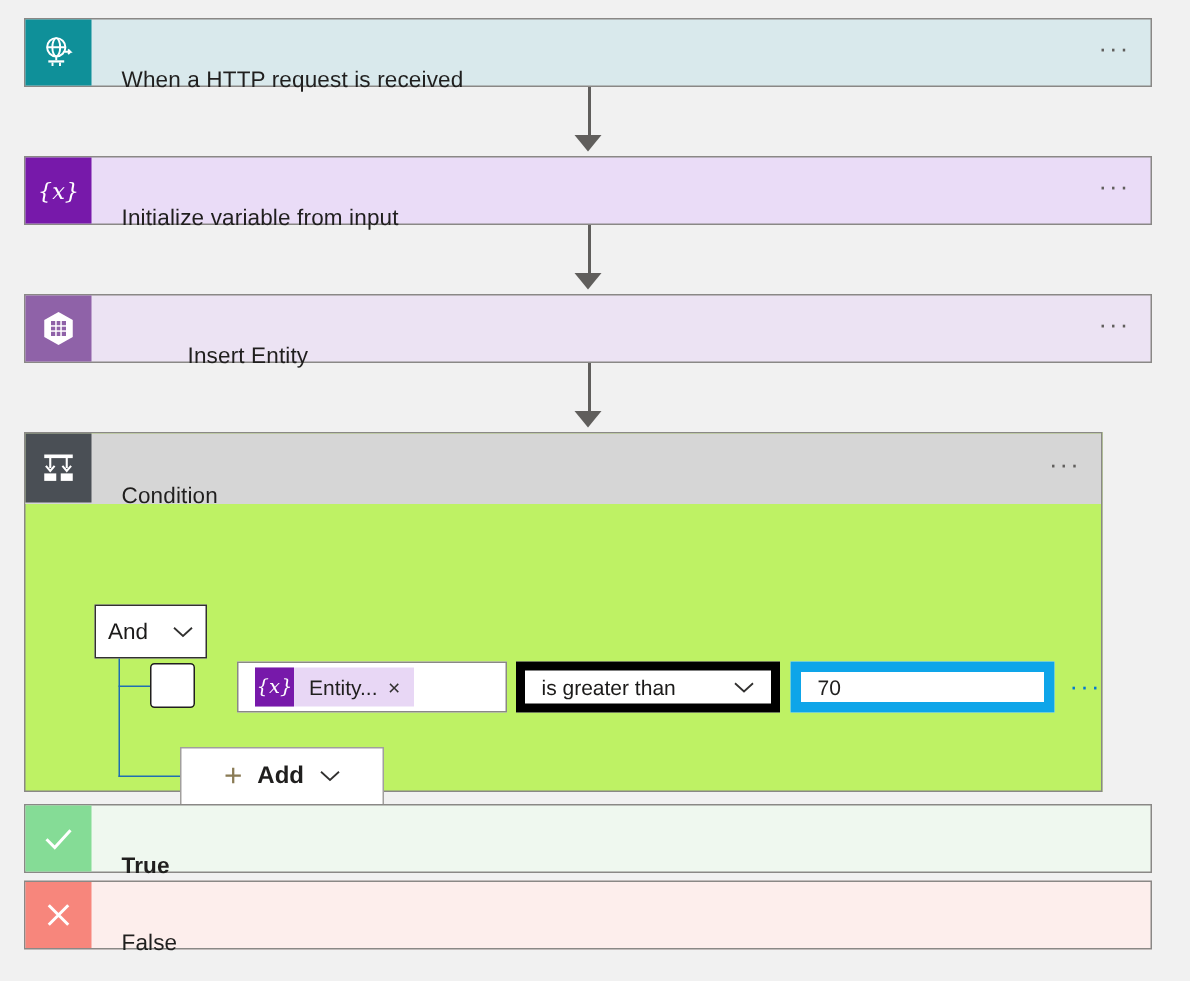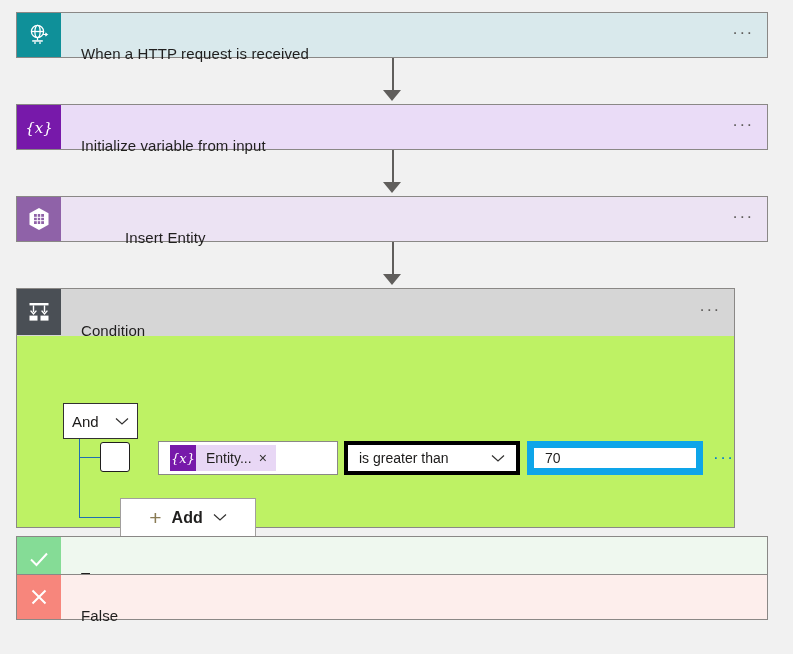--- a/index.html
+++ b/index.html
@@ -91,21 +91,21 @@
   }
   .cond-head .card-icon { background: #4a4f55; }
   .cond-body {
     position: relative;
     height: 193px;
   }
 
   
   .card.truerow  { top: 536px; background: #eff8ef; font-weight: bold; }
   .card.truerow .card-icon   { background: #85dc96; }
-  .card.falserow { top: 574px; background: #fdeeec; }
+  .card.falserow { top: 587px; background: #fdeeec; }
   .card.falserow .card-icon  { background: #f7867c; }
 
   
   .conn {
     position: absolute;
     left: 392px;
     width: 2px;
     background: #605e5c;
   }
   .conn.c1 { top: 58px;  height: 36px; }
@@ -226,21 +226,21 @@
     line-height: 1;
   }
 
   .op-select {
     position: absolute;
     left: 327px;
     top: 105px;
     width: 176px;
     height: 34px;
     box-sizing: border-box;
-    border: 4px solid #000000;
+    border: 6px solid #000000;
     background: #fff;
     display: flex;
     align-items: center;
     padding: 0 11px;
     font-size: 14px;
     cursor: pointer;
   }
   .op-select .lbl { flex: 1; }
 
   .val-input {

